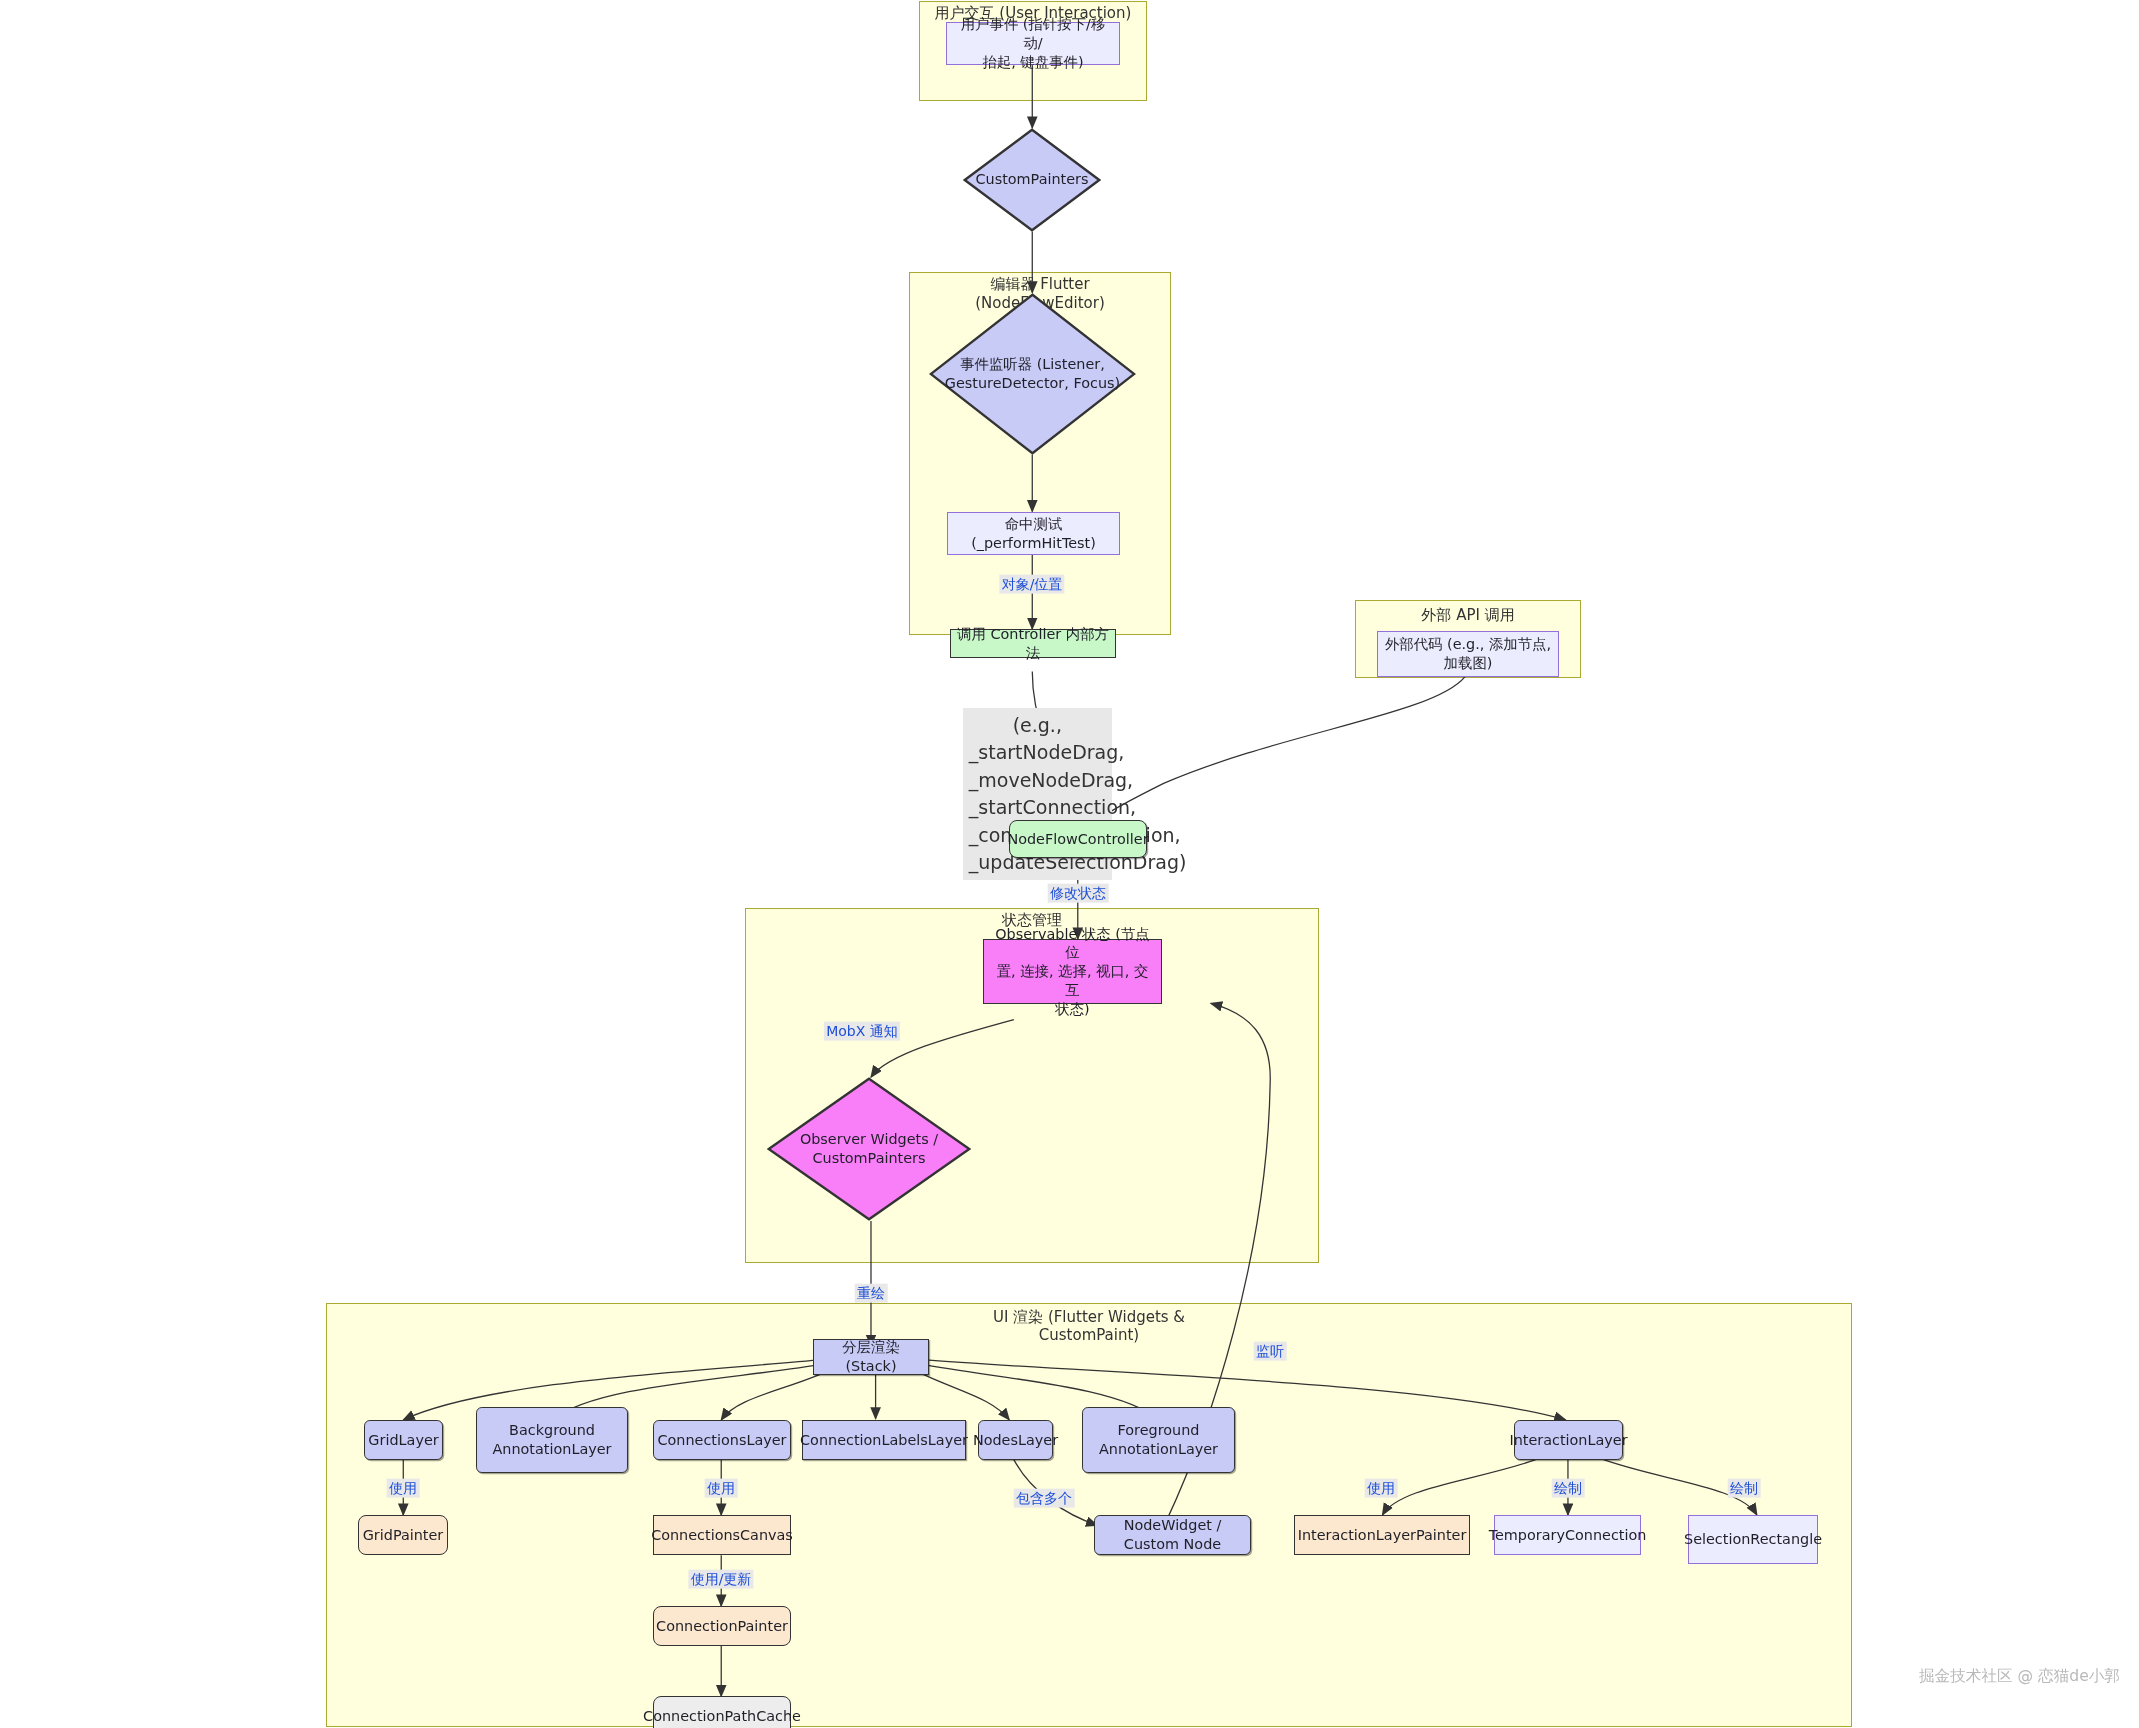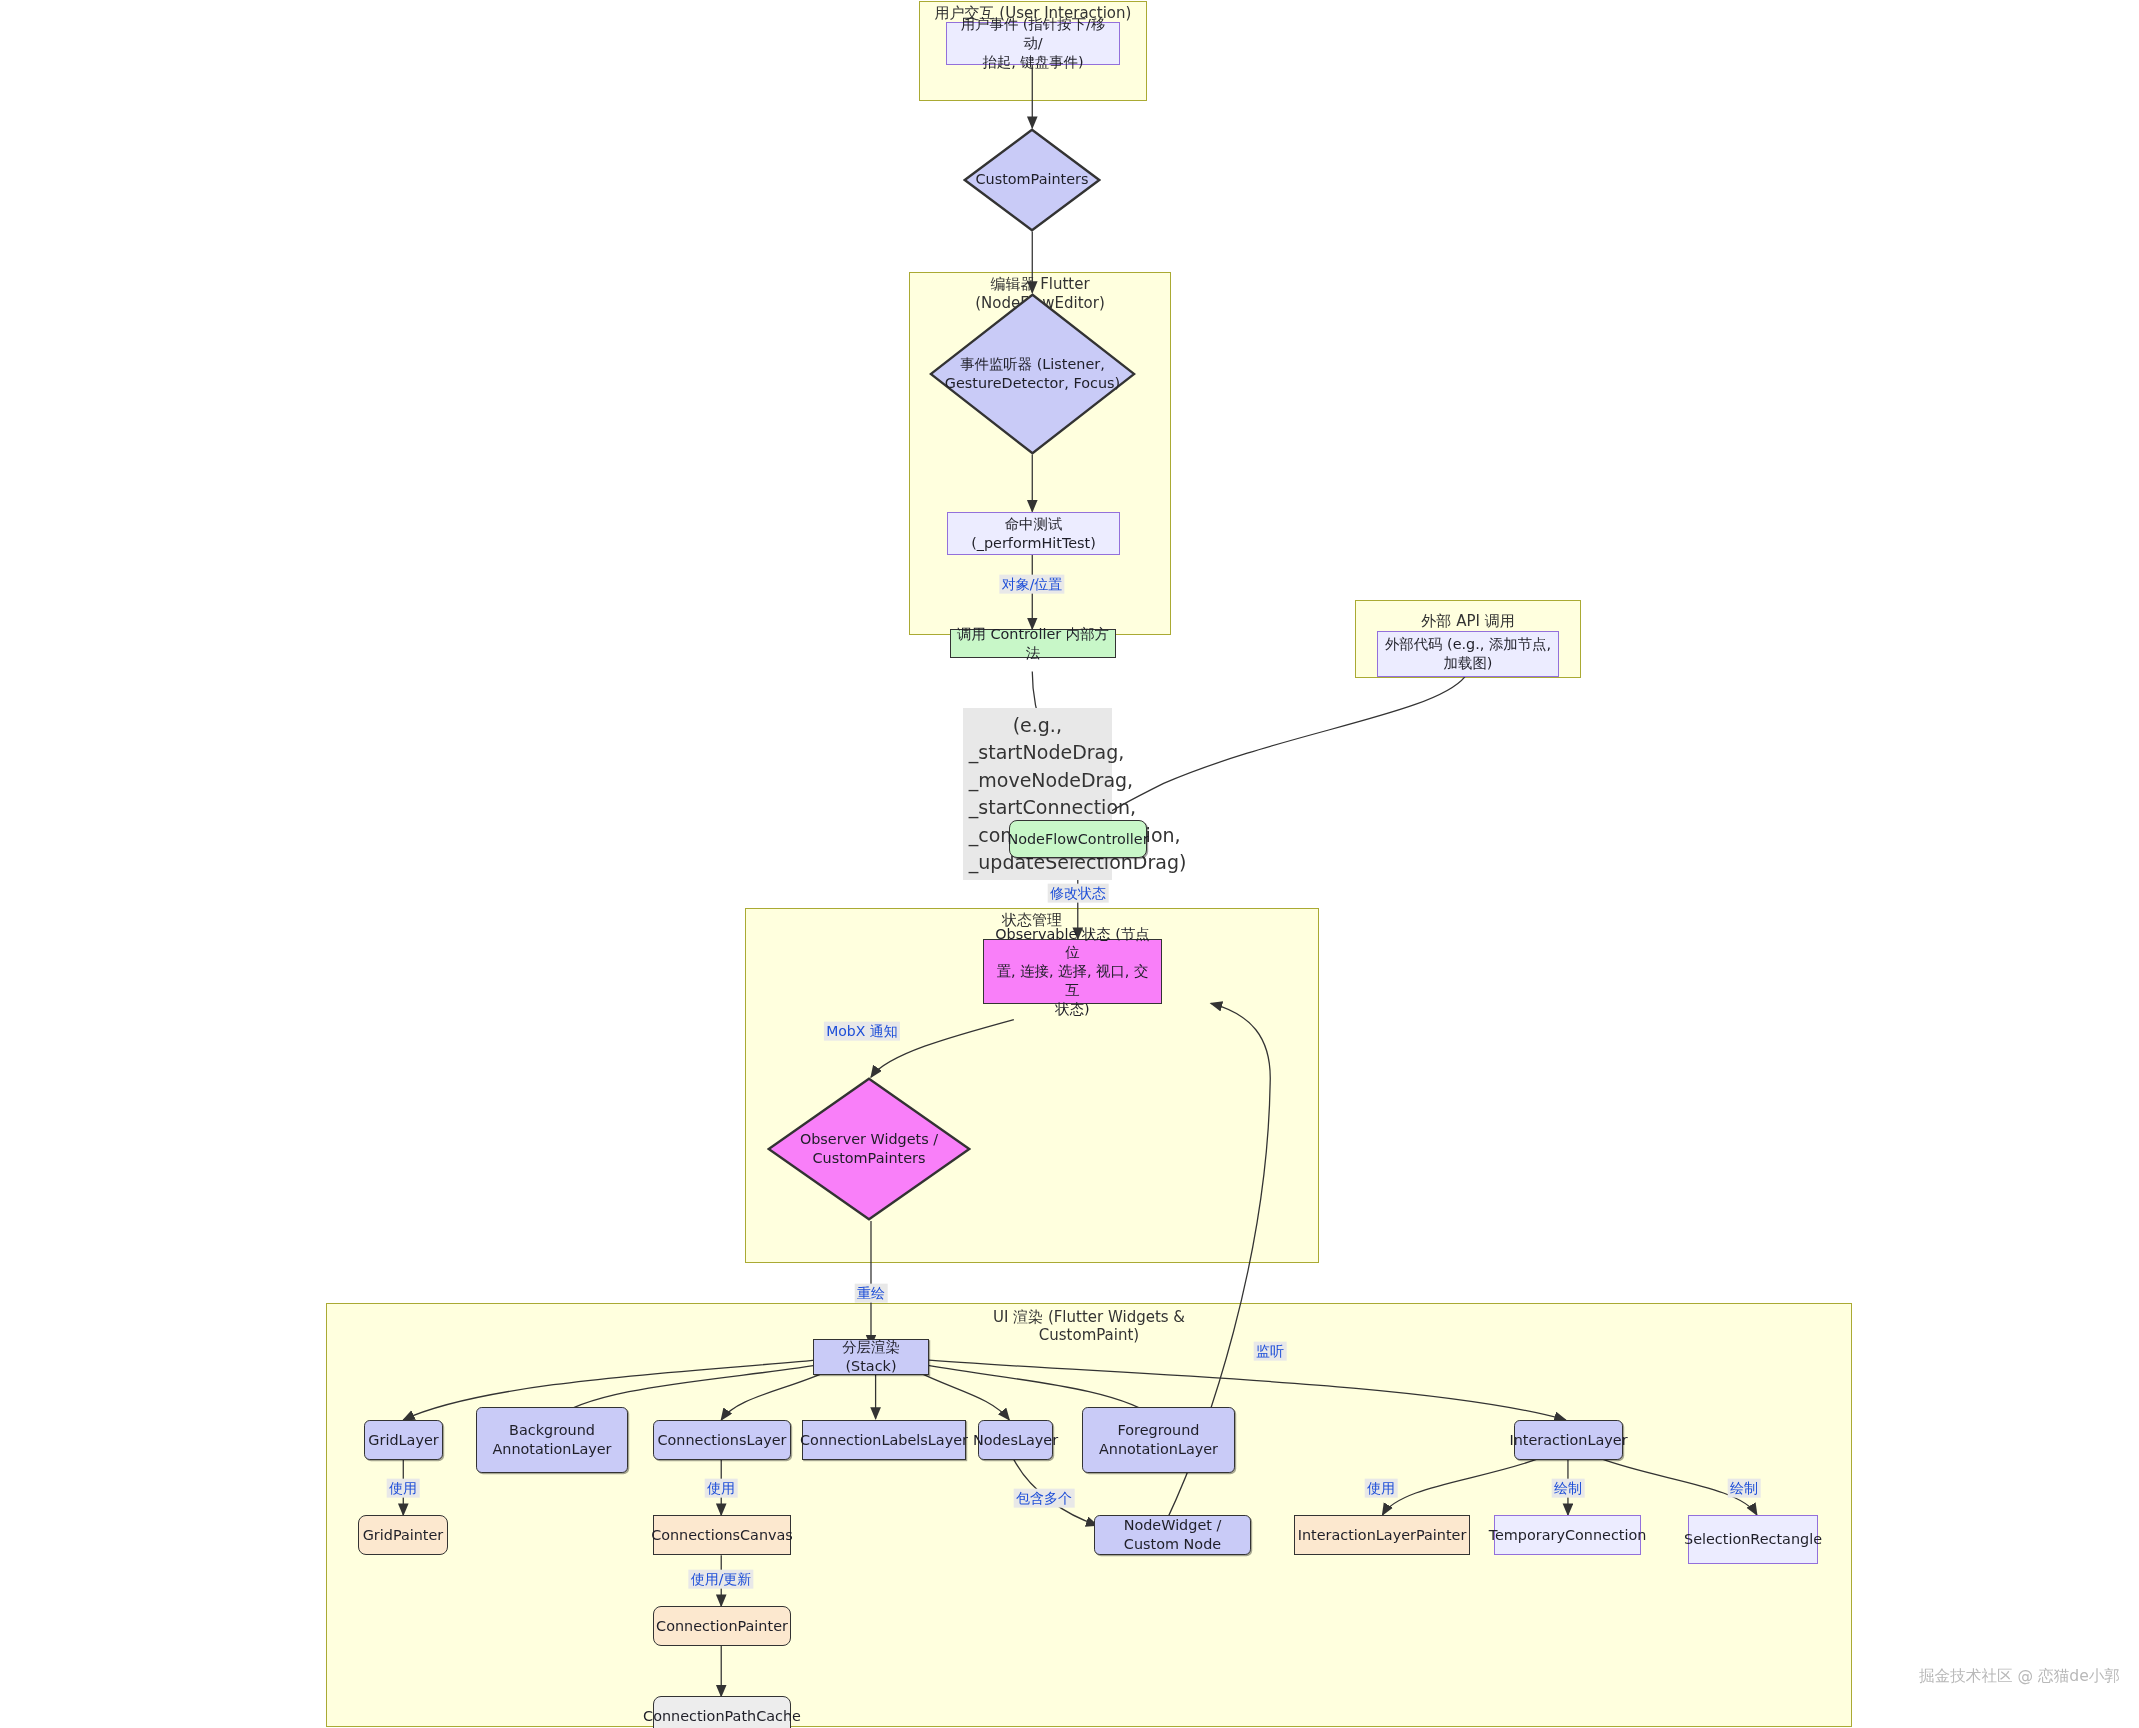--- a/index.html
+++ b/index.html
@@ -139,21 +139,21 @@
   <div class="cluster" style="left:919px;top:1.2px;width:228px;height:100px;">
     <div class="cluster-title" style="top:2.3px;">用户交互 (User Interaction)</div>
   </div>
 
   <div class="cluster" style="left:909px;top:272px;width:262px;height:363px;">
     <div class="cluster-title" style="top:2.3px;">编辑器 Flutter
 (NodeFlowEditor)</div>
   </div>
 
   <div class="cluster" style="left:1355px;top:600px;width:226px;height:78px;">
-    <div class="cluster-title" style="top:11px;">外部 API 调用</div>
+    <div class="cluster-title" style="top:5px;">外部 API 调用</div>
   </div>
 
   <div class="cluster" style="left:745px;top:908px;width:574px;height:355px;">
     <div class="cluster-title" style="top:2.3px;">状态管理</div>
   </div>
 
   <div class="cluster" style="left:326px;top:1303px;width:1526px;height:424px;">
     <div class="cluster-title" style="top:3.5px;">UI 渲染 (Flutter Widgets &amp;
 CustomPaint)</div>
   </div>

